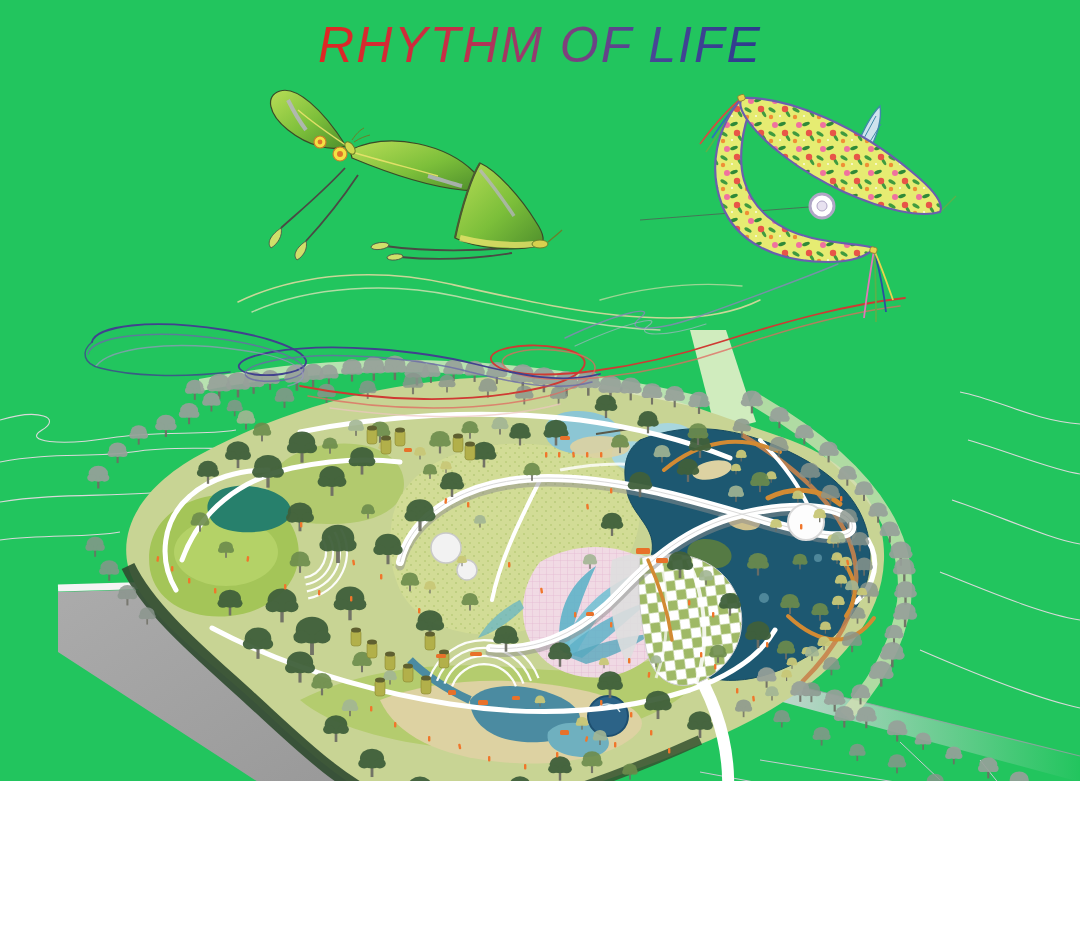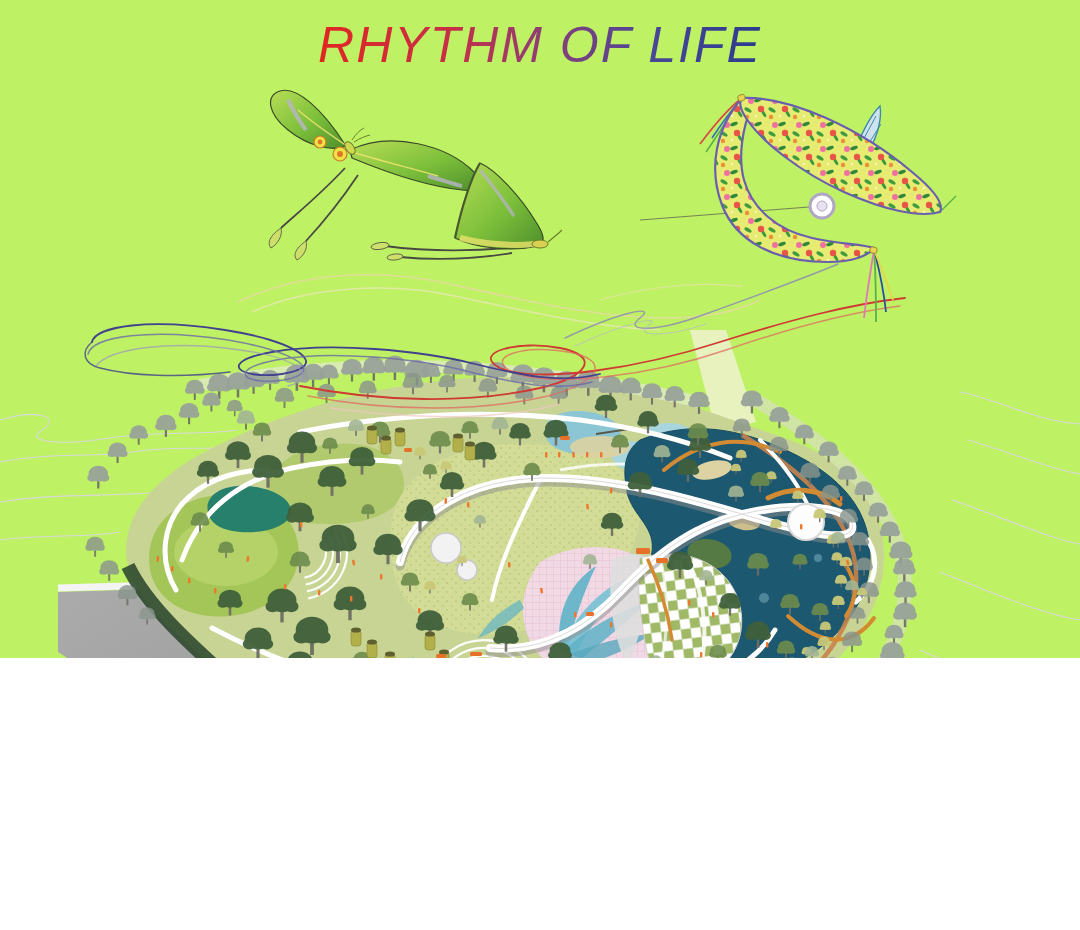--- a/index.html
+++ b/index.html
@@ -7,21 +7,21 @@
     --ribbon_red:#cf3a33; --ribbon_blue:#41418e; --ribbon_yellow:#e6d9a2;
     --lawn:#a4c558; --lawn_hi:#b8d46c; --field:#d2dc96; --base:#c8d494;
     --dark_trees:#40603b; --mid_trees:#6d8c4c; --sage_trees:#a3b694;
     --gray_trees:#97a19a; --gray_trees2:#8a958d; --yellow_trees:#c9c878;
     --pond_dark:#1d5871; --pond_light:#8cc6d4; --pool:#2c6387; --water_play:#4b8ba1;
     --sand:#ddd2a2; --path:#ffffff; --boardwalk:#d28a33; --accent_orange:#f0762b;
     --plaza_pink:#f2d9e8; --wing_teal:#5fb2c8; --plinth:#a0a0a0; --contour:#d9d9d9;
     --kite_body:#e6ec72; --kite_outline:#6a5fae; --canopy_green:#9fb966;
   }
   html,body{margin:0;padding:0;background:#fff;}
-  .stage{position:relative;width:1080px;height:658px;background:#bef264;overflow:hidden;
+  .stage{position:relative;width:1080px;height:781px;background:#22c55e;overflow:hidden;
          font-family:"Liberation Sans",sans-serif;}
   .title{position:absolute;top:16px;left:0;right:0;text-align:center;z-index:5;margin:0;}
   .title span{
     display:inline-block;
     font-family:"Liberation Sans",sans-serif;
     font-style:italic;font-weight:400;font-size:50px;letter-spacing:2px;
     background:linear-gradient(90deg,var(--title_red) 0%,#c62f47 30%,#8a3f77 52%,#4a4796 74%,var(--title_blue) 100%);
     -webkit-background-clip:text;background-clip:text;
     color:#8a3f77;-webkit-text-fill-color:transparent;
   }

